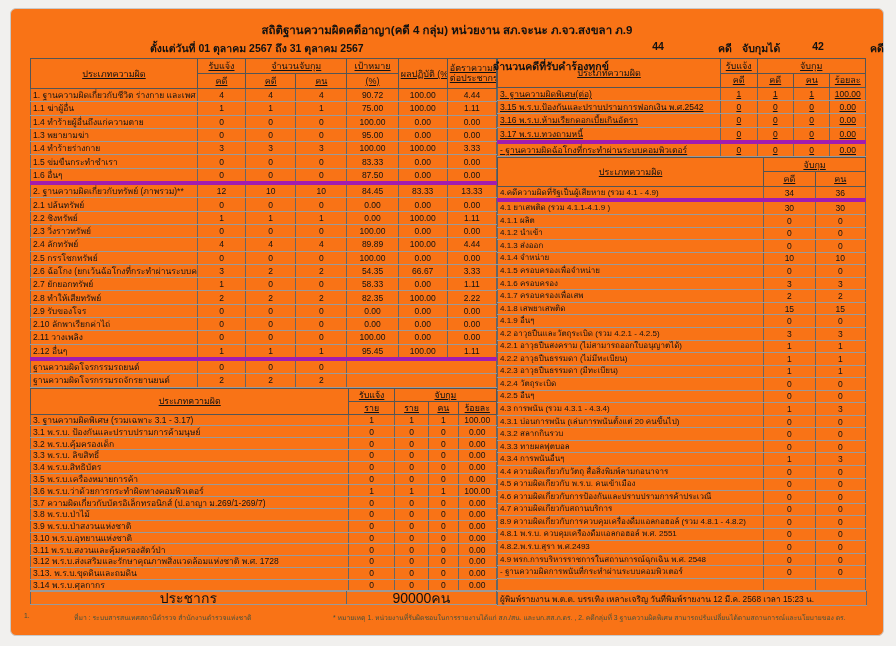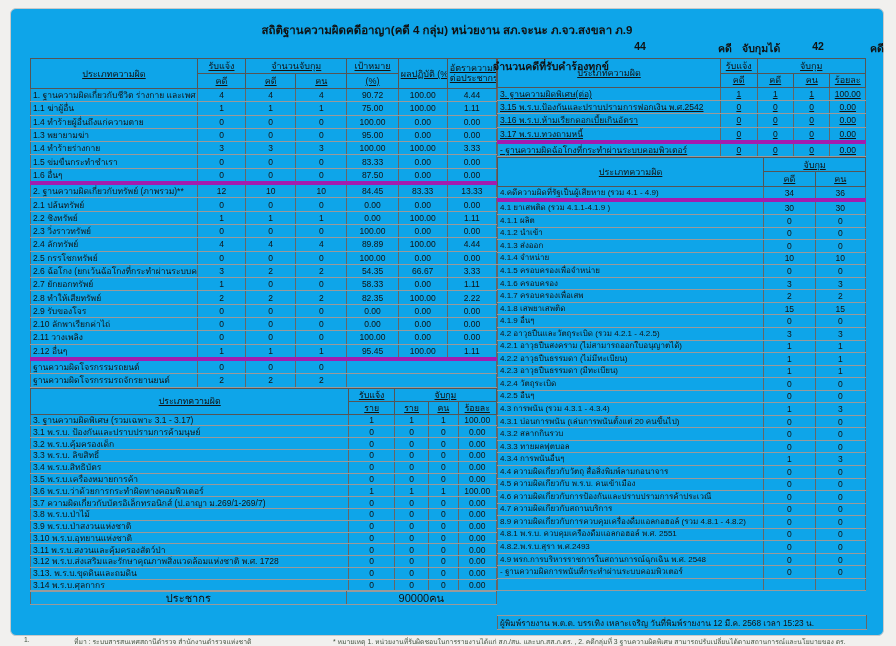--- a/index.html
+++ b/index.html
@@ -5,34 +5,34 @@
   html,body{margin:0;padding:0;}
   body{
     width:896px;height:646px;
     background:#f1f0ee;
     font-family:"Liberation Sans","DejaVu Sans",sans-serif;
     color:#111;
     position:relative;
   }
   .page{
     position:absolute;left:10px;top:8px;width:874px;height:628px;
-    background:#0ea5e9;border:1px solid #c9c9c9;border-radius:6px;
+    background:#f97316;border:1px solid #c9c9c9;border-radius:6px;
     box-sizing:border-box;
     padding:14px 19px 16px 19px;
   }
   .doc-title{
     text-align:center;font-size:11.5px;font-weight:bold;line-height:15px;
     white-space:nowrap;
   }
   .subline{
     position:relative;height:20px;font-size:10.5px;font-weight:bold;
   }
   .subline .period{position:absolute;left:120px;top:2px;white-space:nowrap;}
   .subline .c-label{position:absolute;left:463px;top:20px;white-space:nowrap;}
-  .subline .c-val{position:absolute;left:585px;width:50px;text-align:center;top:2px;}
+  .subline .c-val{position:absolute;left:603px;width:50px;text-align:center;top:2px;}
   .subline .c-unit{position:absolute;left:688px;top:2px;}
   .subline .a-label{position:absolute;left:712px;top:2px;white-space:nowrap;}
   .subline .a-val{position:absolute;left:763px;width:50px;text-align:center;top:2px;}
   .subline .a-unit{position:absolute;left:840px;top:2px;}
 
   .content{display:flex;align-items:flex-start;}
   .col-left{width:467px;}
   .col-right{width:369px;}
 
   table{border-collapse:collapse;table-layout:fixed;}
@@ -50,48 +50,49 @@
   .lbl{text-align:left;}
   tr.sep td{border-top:4px solid #a21caf;}
 
   .tA{width:467px;}
   .tA thead th{height:14px;}
   .tA tbody td{height:12.3px;}
   .tB{width:467px;border-top:none;}
   .tB thead th{height:12px;font-size:8.8px;}
   .tB tbody td{height:10.8px;}
   .tPop{width:467px;border-top:1.5px solid #2a2a2a;}
-  .tPop td{height:12px;font-size:11px;}
+  .tPop td{height:12px;font-size:14px;}
   .tC{width:369px;}
   .tC thead th{height:13.5px;}
   .tC tbody td{height:12.2px;text-decoration:underline;}
   .tD{width:369px;border-top:none;}
   .tD thead th{height:13.5px;}
   .tD tbody td{height:11.55px;font-size:8px;}
   .tD tbody td.num{font-size:8.5px;}
-  .tPrint{width:369px;border-top:1.5px solid #2a2a2a;margin-top:24px;}
+  .tPrint{width:369px;border-top:1.5px solid #2a2a2a;}
   .tPrint td{height:13px;font-size:8.3px;text-align:left;}
 
   .rate-head{line-height:9.5px;}
 
   .footnotes{
     position:relative;height:14px;margin-top:5px;font-size:6.8px;color:#41503f;
   }
   .footnotes .fn-marker{position:absolute;left:-6px;top:1px;}
   .footnotes .fn-source{position:absolute;left:44px;top:1px;white-space:nowrap;}
   .footnotes .fn-note{position:absolute;left:303px;top:1px;white-space:nowrap;}
 </style>
 </head>
 <body>
 
 <div class="page">
 
   <div class="doc-title">สถิติฐานความผิดคดีอาญา(คดี 4 กลุ่ม) หน่วยงาน สภ.จะนะ ภ.จว.สงขลา ภ.9</div>
 
   <div class="subline">
+    <span class="period">ตั้งแต่วันที่ 01 ตุลาคม 2567 ถึง 31 ตุลาคม 2567</span>
     <span class="c-label">จำนวนคดีที่รับคำร้องทุกข์</span>
     <span class="c-val">44</span>
     <span class="c-unit">คดี</span>
     <span class="a-label">จับกุมได้</span>
     <span class="a-val">42</span>
     <span class="a-unit">คดี</span>
   </div>
 
   <div class="content">
 

